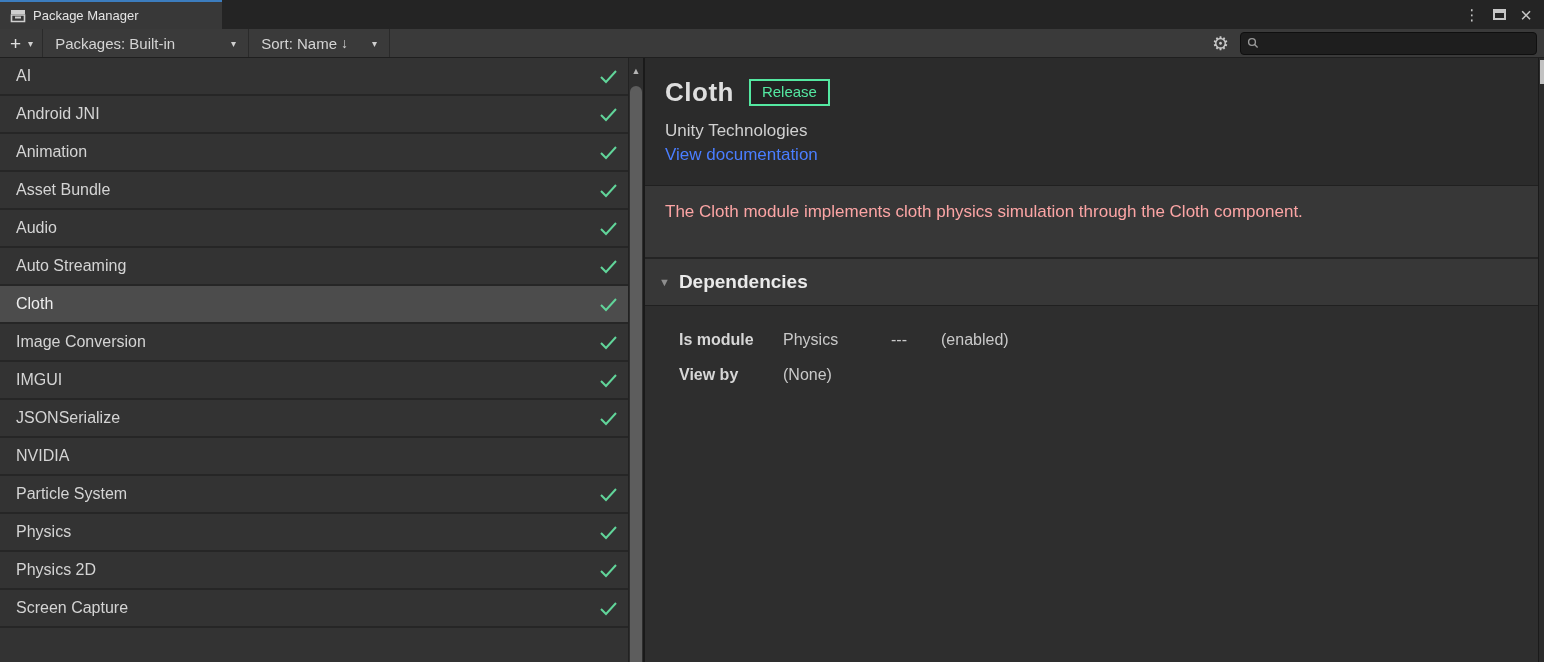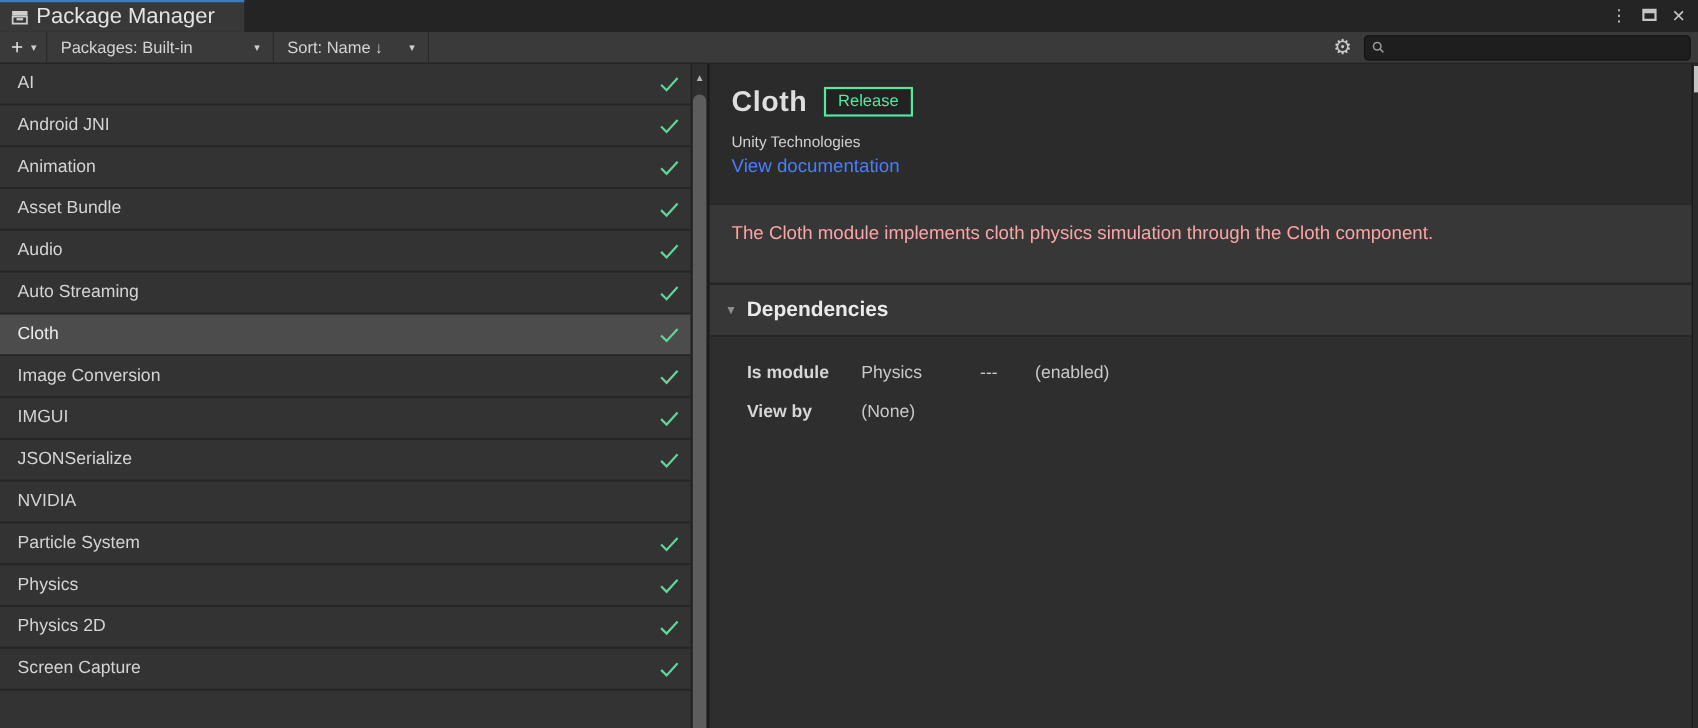--- a/index.html
+++ b/index.html
@@ -5,21 +5,21 @@
   * { margin:0; padding:0; box-sizing:border-box; }
   html,body { width:1544px; height:662px; overflow:hidden; background:#282828;
     font-family:"Liberation Sans", sans-serif; }
   .window { width:1544px; height:662px; display:flex; flex-direction:column; }
 
   
   .titlebar { height:29px; background:#242424; display:flex; align-items:stretch; position:relative; }
   .tab { width:222px; background:#383838; border-top:2px solid #3c7dbf;
          display:flex; align-items:center; padding-left:10px; gap:7px; cursor:default; }
   .tab-icon { display:flex; align-items:center; }
-  .tab-label { color:#e4e4e4; font-size:20px; }
+  .tab-label { color:#e4e4e4; font-size:13px; }
   .win-controls { margin-left:auto; display:flex; align-items:center; gap:14px; padding-right:12px; color:#c6c6c6; }
   .kebab { font-size:15px; letter-spacing:0; line-height:1; }
   .maxbox { width:13px; height:11px; border:2px solid #c6c6c6; border-top-width:4px; display:inline-block; }
   .closex { font-size:20px; line-height:1; }
 
   
   .toolbar { height:29px; background:#3a3a3a; border-bottom:1px solid #1f1f1f;
              display:flex; align-items:stretch; }
   .tb-item { display:flex; align-items:center; color:#d4d4d4; font-size:15px; cursor:default; }
   .add-group { padding:0 9px 0 10px; gap:7px; }
@@ -58,21 +58,21 @@
   .scroll-thumb { position:absolute; top:28px; bottom:-10px; left:1px; width:12px;
                   background:#5d5d5d; border-radius:7px; }
 
   
   .details { flex:1; background:#2b2b2b; display:flex; flex-direction:column; min-width:0; }
   .details-header { height:127px; padding:19px 0 0 20px; }
   .title-row { display:flex; align-items:center; gap:15px; }
   .pkg-title { color:#dedede; font-size:26px; font-weight:bold; letter-spacing:0.5px; }
   .badge { border:2px solid #54e8a1; color:#54e8a1; background:#222222;
            font-size:15px; padding:2px 11px 3px; line-height:1.2; }
-  .author { margin-top:13px; color:#d0d0d0; font-size:14px; }
+  .author { margin-top:13px; color:#d0d0d0; font-size:17px; }
   .doc-link { display:inline-block; margin-top:4px; color:#4a7eff; font-size:17px; text-decoration:none; cursor:pointer; }
   .desc-band { height:72px; background:#373737; border-top:1px solid #202020;
                padding:16px 20px 0; color:#fca5a5; font-size:17px; }
   .deps-header { height:48px; background:#373737; border-top:2px solid #242424;
                  display:flex; align-items:center; padding-left:14px; gap:9px; cursor:default; }
   .tri { color:#8e8e8e; font-size:11px; }
   .deps-title { color:#eaeaea; font-size:19px; font-weight:bold; }
   .deps-body { flex:1; background:#2e2e2e; border-top:1px solid #202020; padding:16px 0 0 34px; }
   .dep-row { display:grid; grid-template-columns:104px 108px 50px auto; align-items:center;
              height:35px; font-size:16px; color:#c9c9c9; }

